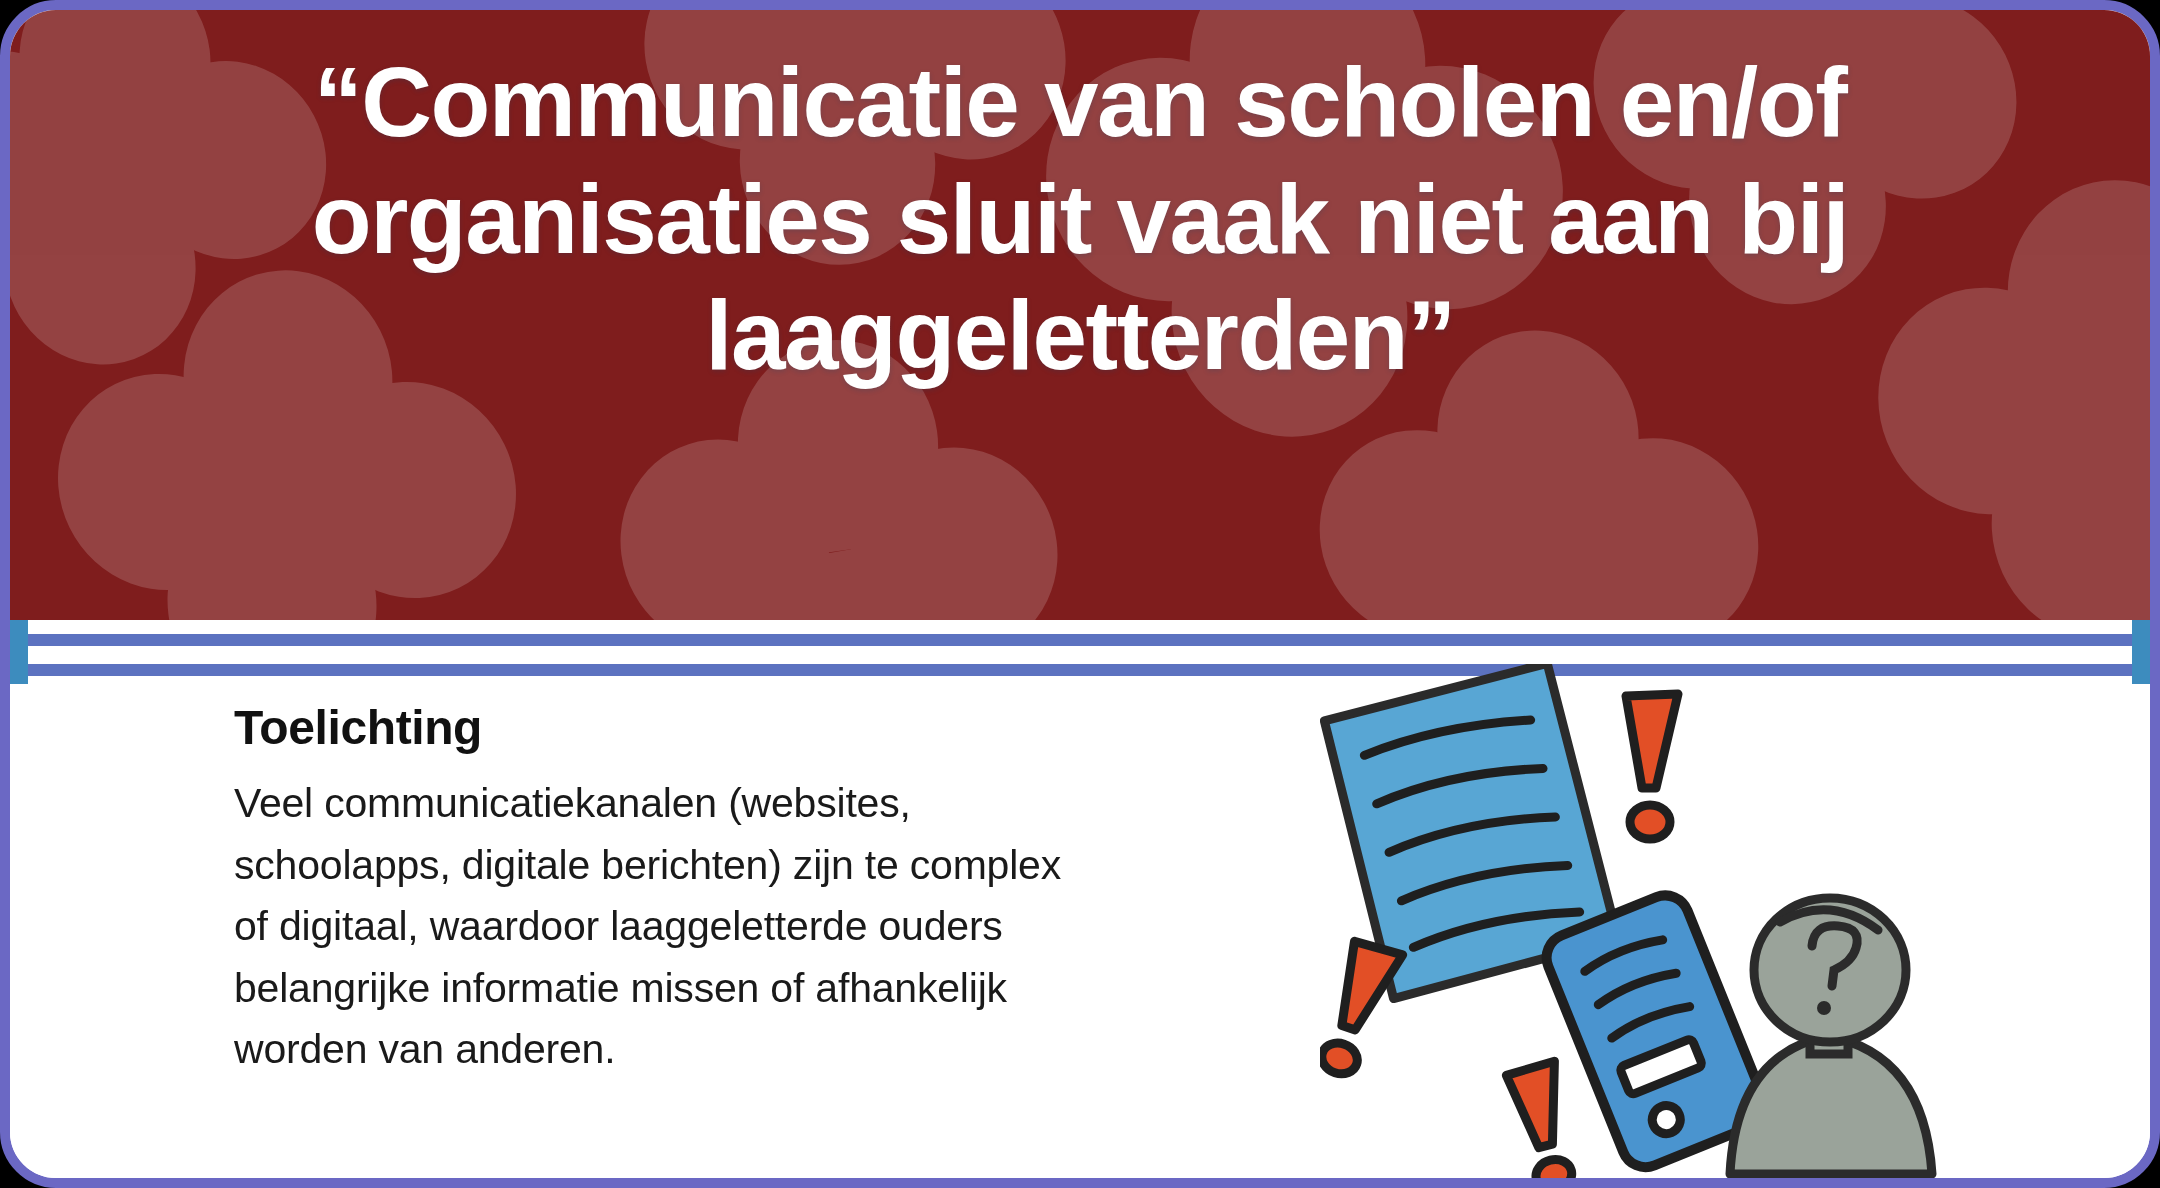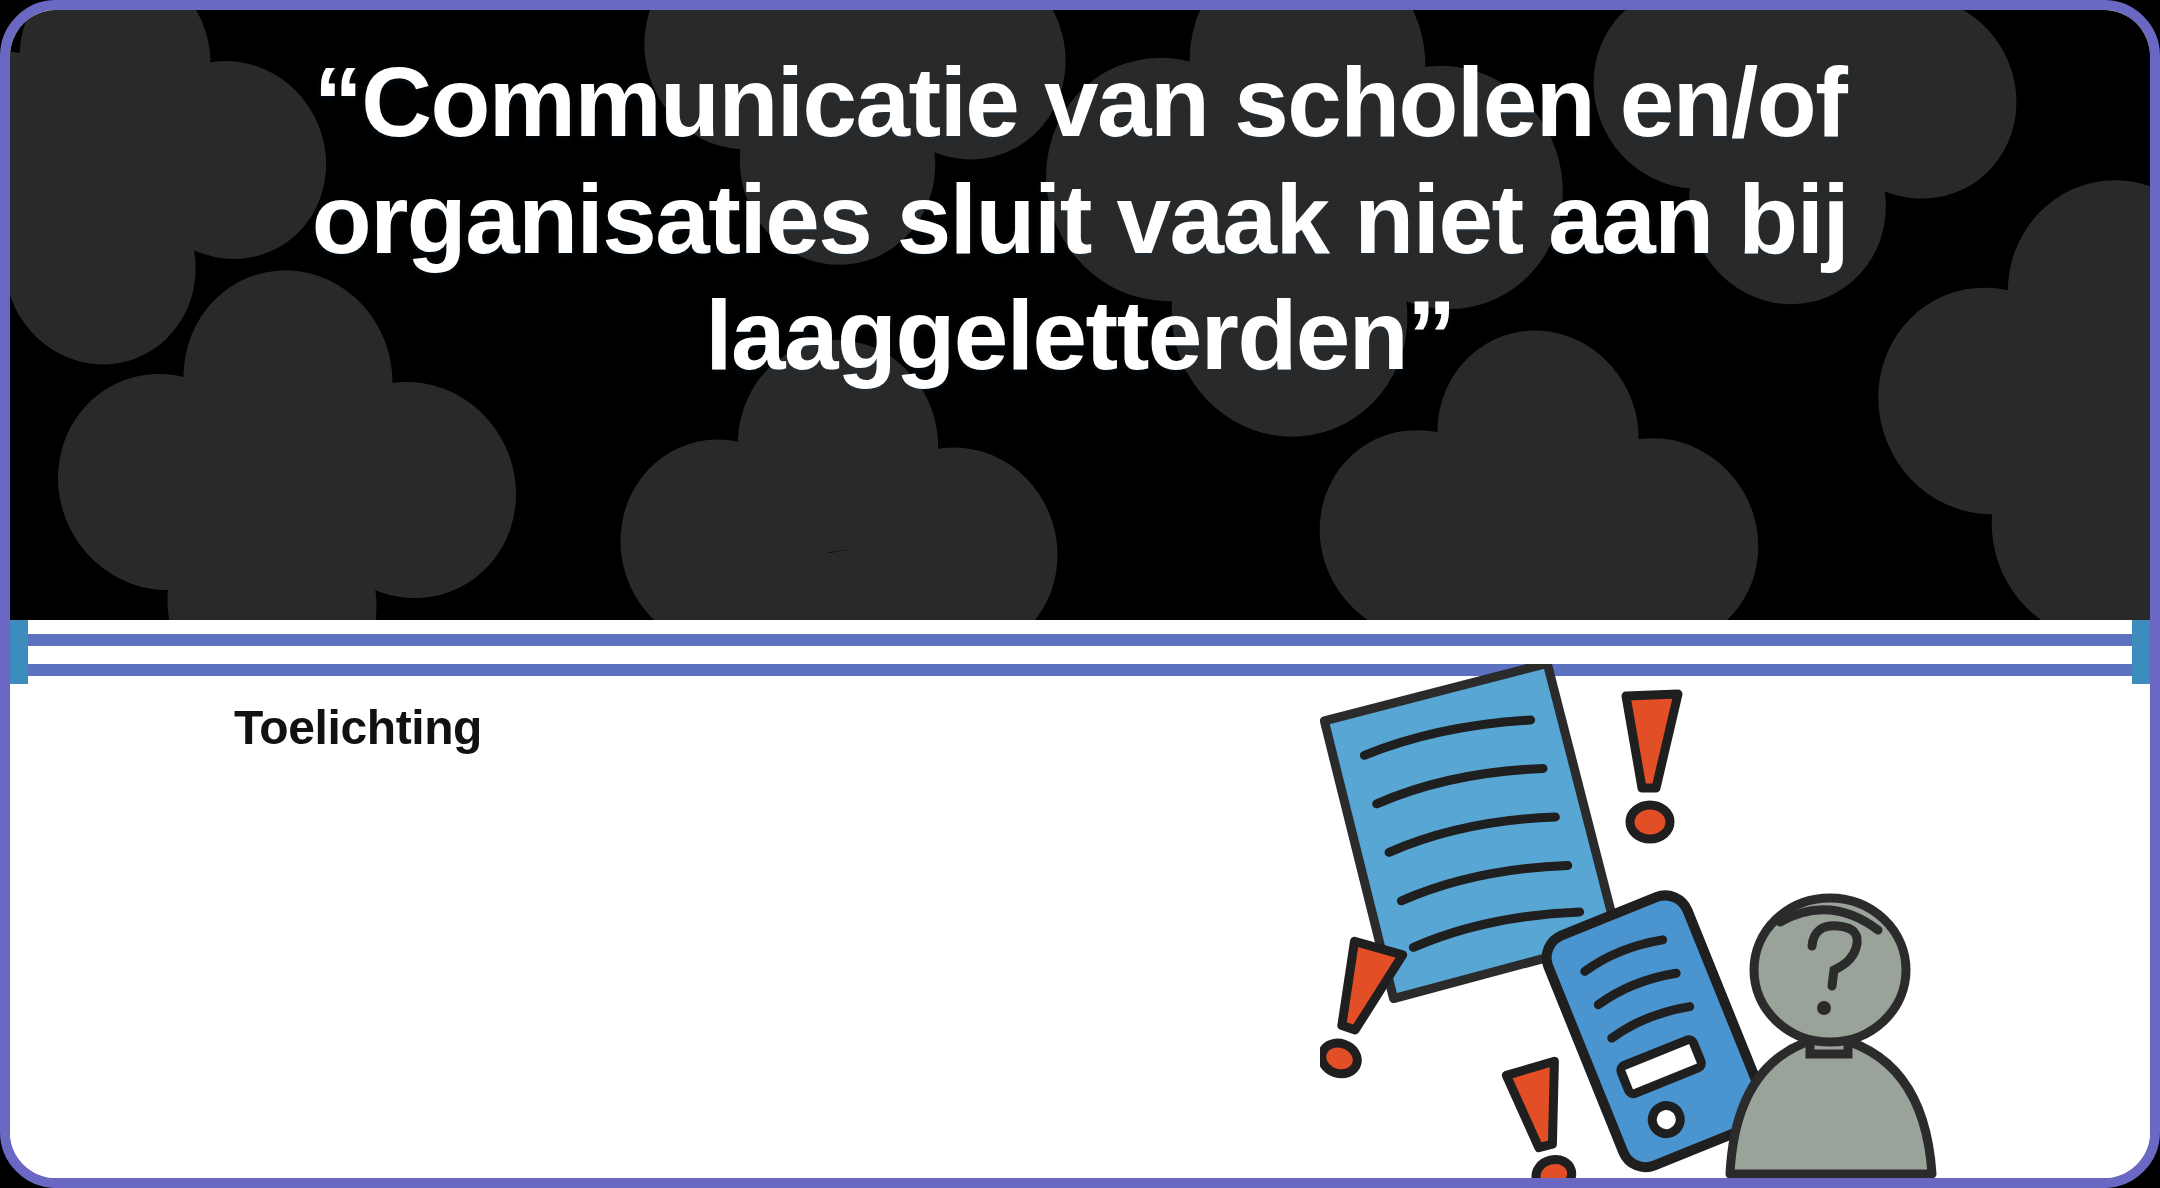--- a/index.html
+++ b/index.html
@@ -25,21 +25,21 @@
     background: #ffffff;
     overflow: hidden;
   }
 
   
   #header {
     position: absolute;
     left: -10px; top: -10px;
     width: 2160px;
     height: 620px;
-    background: #000000;
+    background: #7f1d1d;
     overflow: hidden;
   }
   #header-pattern {
     position: absolute;
     inset: 0;
     opacity: 1;
   }
   .clover {
     position: absolute;
     opacity: .16;
@@ -213,20 +213,25 @@
     <div class="edge-left"></div>
     <div class="edge-right"></div>
     <div class="rule rule-1"></div>
     <div class="rule rule-2"></div>
   </div>
 
   <div id="body">
 
     <div id="text-col">
       <h2 id="subheading">Toelichting</h2>
+      <p id="paragraph">Veel communicatiekanalen (websites,
+schoolapps, digitale berichten) zijn te complex
+of digitaal, waardoor laaggeletterde ouders
+belangrijke informatie missen of afhankelijk
+worden van anderen.</p>
     </div>
 
     <div id="illustration">
       <svg width="820" height="520" viewBox="0 0 820 520" xmlns="http://www.w3.org/2000/svg">
 
         <g transform="translate(20,15) rotate(-12 130 150)">
           <path d="M10 14 L240 4 L252 288 L20 300 Z" fill="#58a6d4" stroke="#2b2b2b" stroke-width="9" stroke-linejoin="round"></path>
           <path d="M42 56 Q120 42 212 56" fill="none" stroke="#1f1f1f" stroke-width="9" stroke-linecap="round"></path>
           <path d="M44 106 Q122 90 214 106" fill="none" stroke="#1f1f1f" stroke-width="9" stroke-linecap="round"></path>
           <path d="M46 156 Q124 140 216 156" fill="none" stroke="#1f1f1f" stroke-width="9" stroke-linecap="round"></path>

